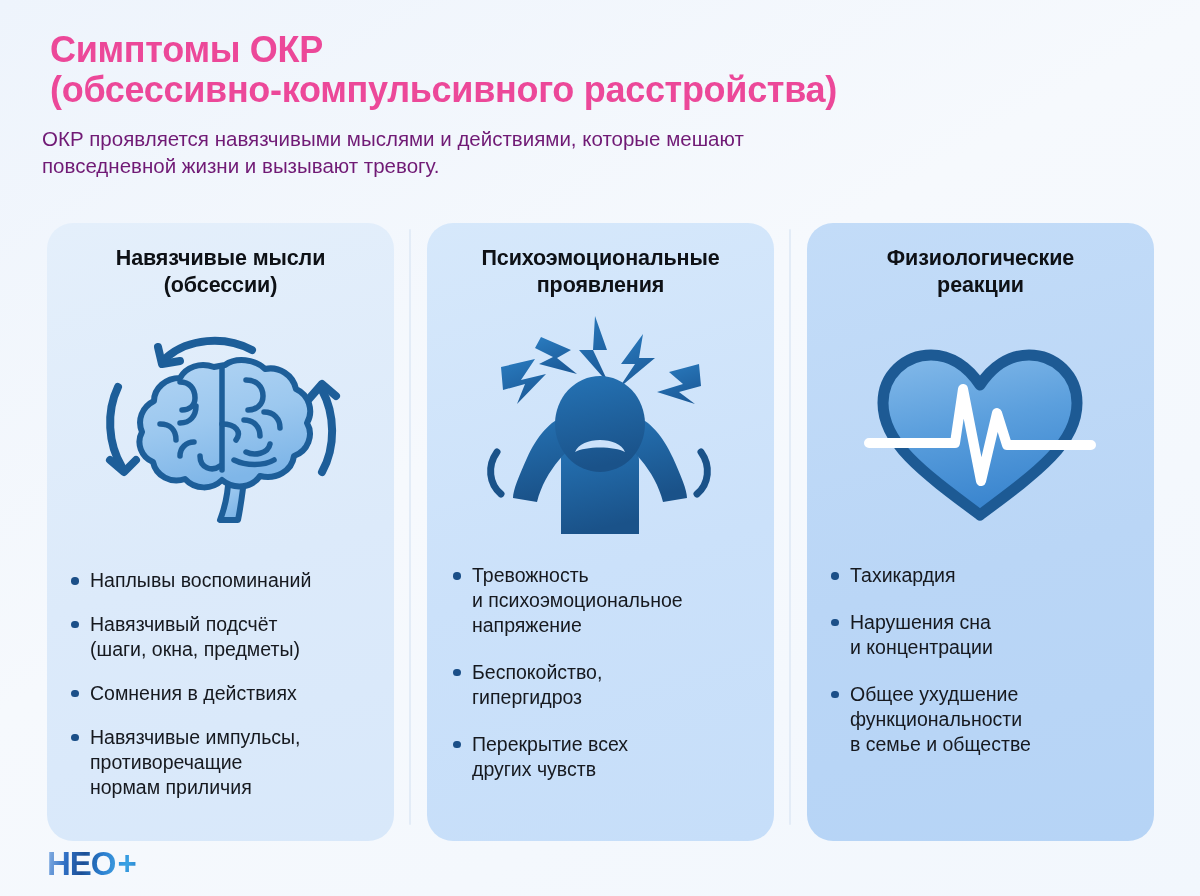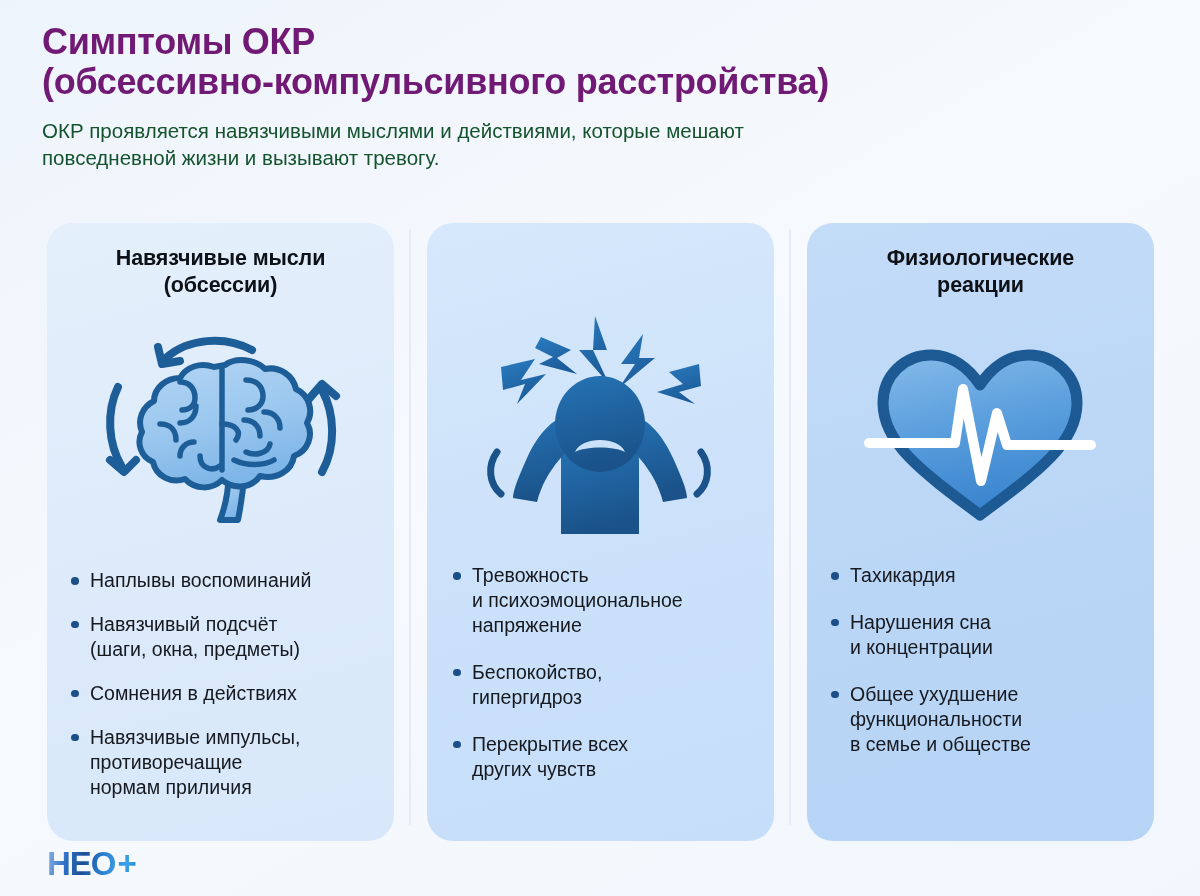--- a/index.html
+++ b/index.html
@@ -24,30 +24,30 @@
   .header {
     position: absolute;
     left: 42px;
     top: 22px;
     width: 1120px;
   }
   .title {
     font-size: 36px;
     line-height: 1.12;
     font-weight: bold;
-    color: #701a75;
+    color: #ec4899;
     letter-spacing: -0.3px;
-    margin: 0;
+    margin: 8px;
     white-space: pre-line;
   }
   .subtitle {
     margin: 14px 0 0 0;
     font-size: 20.5px;
     line-height: 1.32;
-    color: #14532d;
+    color: #701a75;
     white-space: pre-line;
     max-width: 1030px;
   }
 
   
   .cards {
     position: absolute;
     left: 0;
     top: 215px;
     width: 1200px;
@@ -257,20 +257,22 @@
         <li class="bullet">Навязчивый подсчёт
 (шаги, окна, предметы)</li>
         <li class="bullet">Сомнения в действиях</li>
         <li class="bullet">Навязчивые импульсы,
 противоречащие
 нормам приличия</li>
       </ul>
     </div>
 
     <div class="card card-2">
+      <h2 class="card-title">Психоэмоциональные
+проявления</h2>
 
       <div class="icon-wrap icon-wrap-2">
         <svg width="235" height="225" viewBox="0 0 235 225" aria-hidden="true">
           <defs>
             <linearGradient id="personGrad" x1="0" y1="0" x2="0.2" y2="1">
               <stop offset="0%" stop-color="#2573b5"></stop>
               <stop offset="100%" stop-color="#1a5289"></stop>
             </linearGradient>
             <linearGradient id="boltGrad" x1="0" y1="0" x2="0.4" y2="1">
               <stop offset="0%" stop-color="#2a7cc0"></stop>

